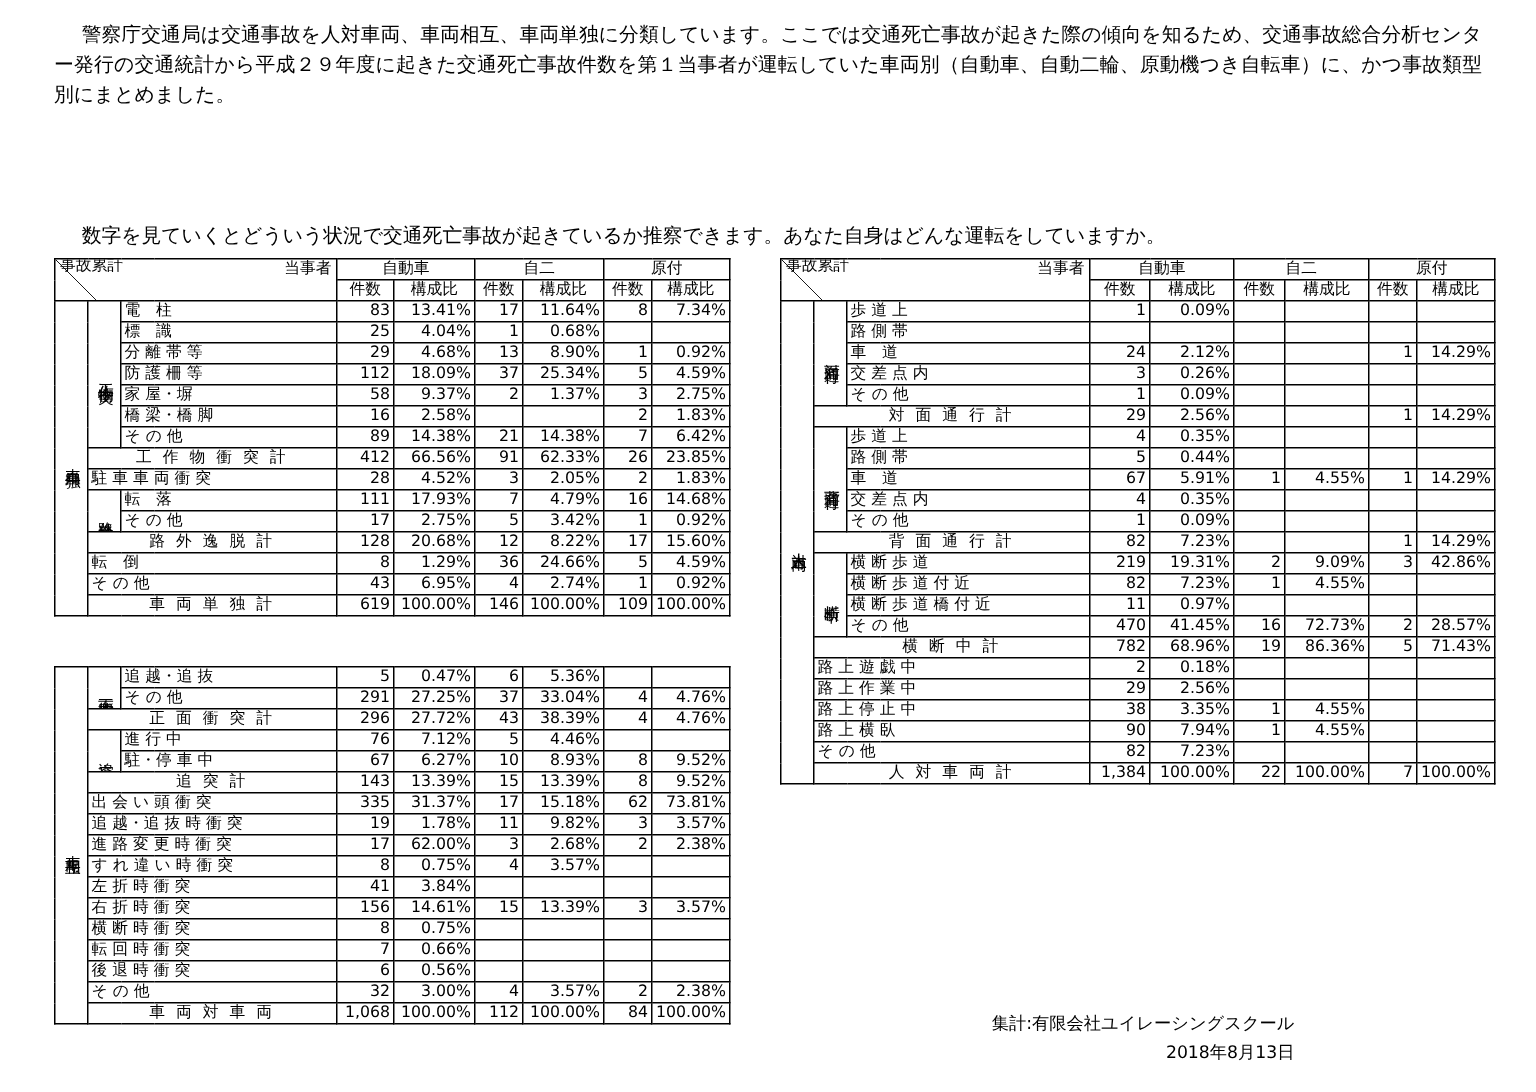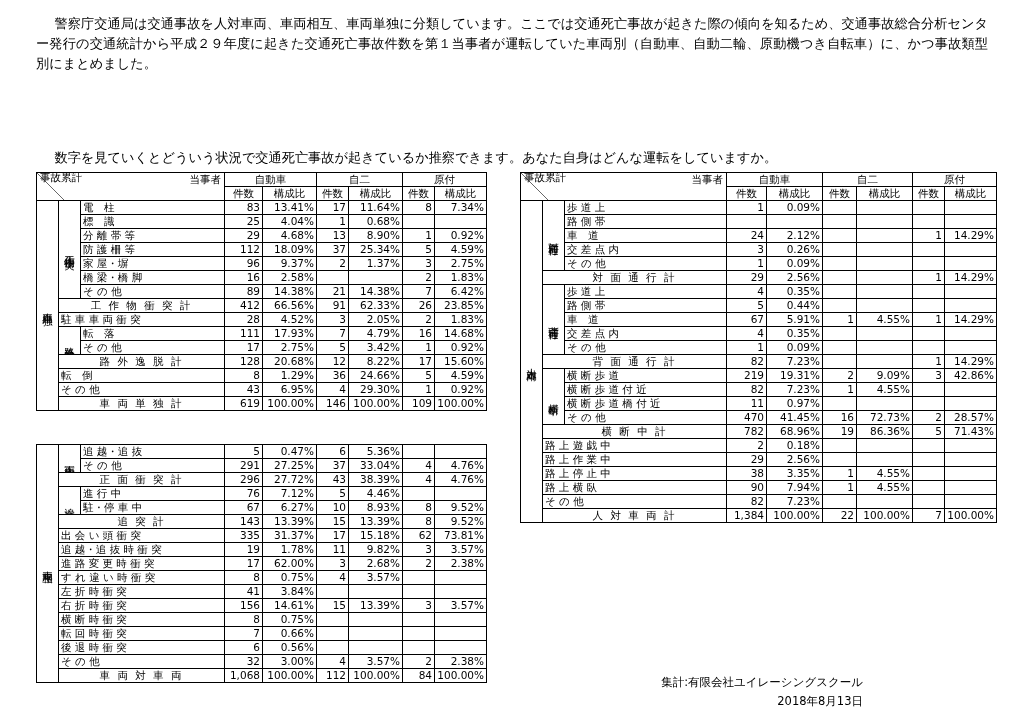--- a/index.html
+++ b/index.html
@@ -130,21 +130,21 @@
           <td colspan="2" class="lft">防 護 柵 等</td>
           <td class="num">112</td>
           <td class="num">18.09%</td>
           <td class="num">37</td>
           <td class="num">25.34%</td>
           <td class="num">5</td>
           <td class="num">4.59%</td>
         </tr>
         <tr>
           <td colspan="2" class="lft">家 屋・塀</td>
-          <td class="num">96</td>
+          <td class="num">58</td>
           <td class="num">9.37%</td>
           <td class="num">2</td>
           <td class="num">1.37%</td>
           <td class="num">3</td>
           <td class="num">2.75%</td>
         </tr>
         <tr>
           <td colspan="2" class="lft">橋 梁・橋 脚</td>
           <td class="num">16</td>
           <td class="num">2.58%</td>
@@ -215,21 +215,21 @@
           <td class="num">36</td>
           <td class="num">24.66%</td>
           <td class="num">5</td>
           <td class="num">4.59%</td>
         </tr>
         <tr>
           <td colspan="3" class="lft">そ の 他</td>
           <td class="num">43</td>
           <td class="num">6.95%</td>
           <td class="num">4</td>
-          <td class="num">29.30%</td>
+          <td class="num">2.74%</td>
           <td class="num">1</td>
           <td class="num">0.92%</td>
         </tr>
         <tr>
           <td colspan="3" class="sub-tot">車 両 単 独 計</td>
           <td class="num">619</td>
           <td class="num">100.00%</td>
           <td class="num">146</td>
           <td class="num">100.00%</td>
           <td class="num">109</td>

